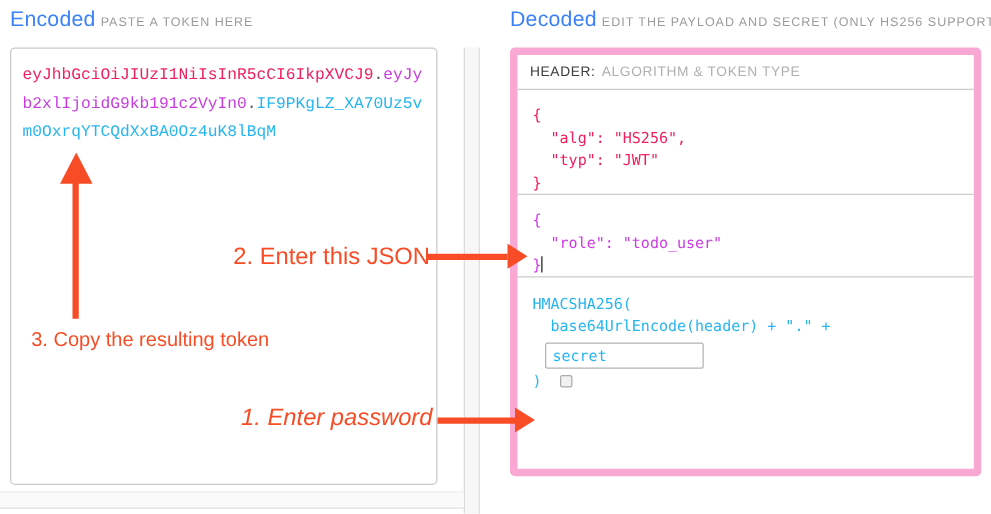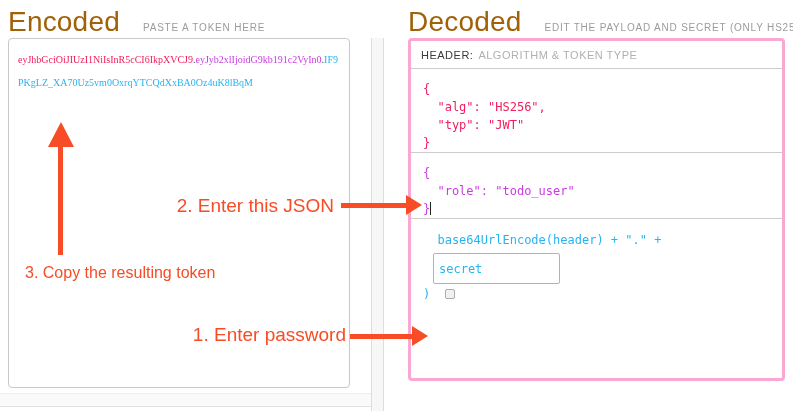--- a/index.html
+++ b/index.html
@@ -1,69 +1,69 @@
 <!DOCTYPE html>
 <html style="--token-header: #f01e5e; --token-payload: #c93ce0; --token-signature: #27b5f0; --annotation: #f74c25;"><head>
 <meta charset="utf-8">
 <style>
   * { margin: 0; padding: 0; box-sizing: border-box; }
   html, body { width: 793px; height: 411px; background: #fff; overflow: hidden; }
   body { position: relative; font-family: "Liberation Sans", sans-serif; }
 
   
   .col-header { position: absolute; top: 6px; white-space: nowrap; }
-  .col-header .title { font-size: 28px; color: #a16207; letter-spacing: 0.2px; margin-top: 26px; }
-  .col-header .subtitle { font-size: 10px; color: #9b9b9b; letter-spacing: 0.8px; margin-left: 23px; }
+  .col-header .title { font-size: 17px; color: #3b82f6; letter-spacing: 0.2px; margin-top: 26px; }
+  .col-header .subtitle { font-size: 10px; color: #9b9b9b; letter-spacing: 0.8px; margin-left: 4px; }
 
   
   .token-box {
     position: absolute; left: 8px; top: 38px; width: 342px; height: 350px;
     border: 1px solid #c9c9c9; border-radius: 4px; background: #fff; cursor: text;
   }
   .token-text {
-    padding: 9px 9px; font-family: Liberation Serif, serif;
-    font-size: 10px; line-height: 23px; word-break: break-all;
+    padding: 9px 9px; font-family: Liberation Mono, monospace;
+    font-size: 13px; line-height: 23px; word-break: break-all;
   }
   .tok-h { color: var(--token-header, #f01e5e); }
   .tok-d { color: #555; }
   .tok-p { color: var(--token-payload, #c93ce0); }
   .tok-s { color: var(--token-signature, #27b5f0); }
 
   
   .divider-strip {
     position: absolute; left: 371px; top: 38px; width: 13px; height: 373px;
     background: #f7f7f7; border-left: 1px solid #ddd; border-right: 1px solid #ddd;
   }
   .footer-strip {
     position: absolute; left: 0; top: 393px; width: 371px; height: 14px;
     background: #fafafa; border-top: 1px solid #eee; border-bottom: 1px solid #e2e2e2;
   }
 
   
   .decoded-panel {
     position: absolute; left: 408px; top: 38px; width: 377px; height: 343px;
-    border: 3px solid #f9a8d4; border-radius: 4px; background: #fff; overflow: hidden;
+    border: 6px solid #f9a8d4; border-radius: 4px; background: #fff; overflow: hidden;
   }
   .section-label {
     height: 28px; display: flex; align-items: center; padding: 0 10px;
     border-bottom: 1px solid #ccc; font-size: 11px; letter-spacing: 0.5px;
   }
   .section-label .lbl { color: #3b3b3b; }
   .section-label .sub { color: #b0b0b0; margin-left: 5px; }
 
   .code-block { font-family: "DejaVu Sans Mono", monospace; font-size: 12px; cursor: text; }
   .code-line { white-space: pre; line-height: 18px; }
   .header-code { height: 84px; padding: 11px 0 0 12px; border-bottom: 1px solid #ccc; color: var(--token-header, #f01e5e); }
   .payload-code { height: 66px; padding: 11px 0 0 12px; border-bottom: 1px solid #ccc; color: var(--token-payload, #c93ce0); }
   .signature-code { height: 109px; padding: 12px 0 0 12px; color: var(--token-signature, #27b5f0); }
 
   .caret { display: inline-block; width: 1px; height: 13px; background: #222; vertical-align: -2px; }
 
   .secret-input {
-    display: block; margin: 4px 0 3px 10px; width: 127px; height: 31px;
+    display: block; margin: 4px 0 3px 10px; width: 127px; height: 21px;
     border: 1px solid #b3b3b3; border-radius: 2px; padding: 0 5px;
     font-family: "DejaVu Sans Mono", monospace; font-size: 12px;
     color: var(--token-signature, #27b5f0); outline: none; background: #fff;
   }
   .paren-row { display: flex; align-items: center; margin-top: 2px; line-height: 14px; }
   .checkbox {
     display: inline-block; width: 10px; height: 10px; background: #f1f1f1;
     border: 1px solid #ababab; border-radius: 2px; margin: 0 3px 0 8px; cursor: pointer;
   }
   .checkbox-label { font-weight: bold; color: var(--token-signature, #27b5f0); }
@@ -117,35 +117,36 @@
       <div class="code-line">}</div>
     </div>
 
     <div class="code-block payload-code">
       <div class="code-line">{</div>
       <div class="code-line">  "role": "todo_user"</div>
       <div class="code-line"><span>}</span><span class="caret"></span></div>
     </div>
 
     <div class="code-block signature-code">
+      <div class="code-line">HMACSHA256(</div>
       <div class="code-line">  base64UrlEncode(header) + "." +</div>
       <input class="secret-input" type="text" value="secret" style="">
       <div class="paren-row">
         <span style="white-space:pre;">) </span>
         <span class="checkbox"></span>
       </div>
     </div>
 
   </div>
 
-  <div class="annot right-align" style="left:144px; top:195px; width:190px;">2. Enter this JSON</div>
+  <div class="annot right-align" style="left:154px; top:195px; width:190px;">2. Enter this JSON</div>
   <div class="arrow-shaft-h" style="left:341px; top:203px; width:65px;"></div>
   <div class="arrow-head-right" style="left:406px; top:195px;"></div>
 
   <div class="arrow-head-up" style="left:48px; top:122px;"></div>
   <div class="arrow-shaft-v" style="left:58px; top:145px; height:110px;"></div>
   <div class="annot" style="left:25px; top:264px; font-size:16px;">3. Copy the resulting token</div>
 
-  <div class="annot right-align" style="left:156px; top:324px; width:190px;">1. Enter password</div>
+  <div class="annot right-align" style="left:156px; top:324px; width:190px;font-style:italic;">1. Enter password</div>
   <div class="arrow-shaft-h" style="left:350px; top:334px; width:62px;"></div>
   <div class="arrow-head-right" style="left:412px; top:326px;"></div>
 
 </div>
 
 </body></html>

